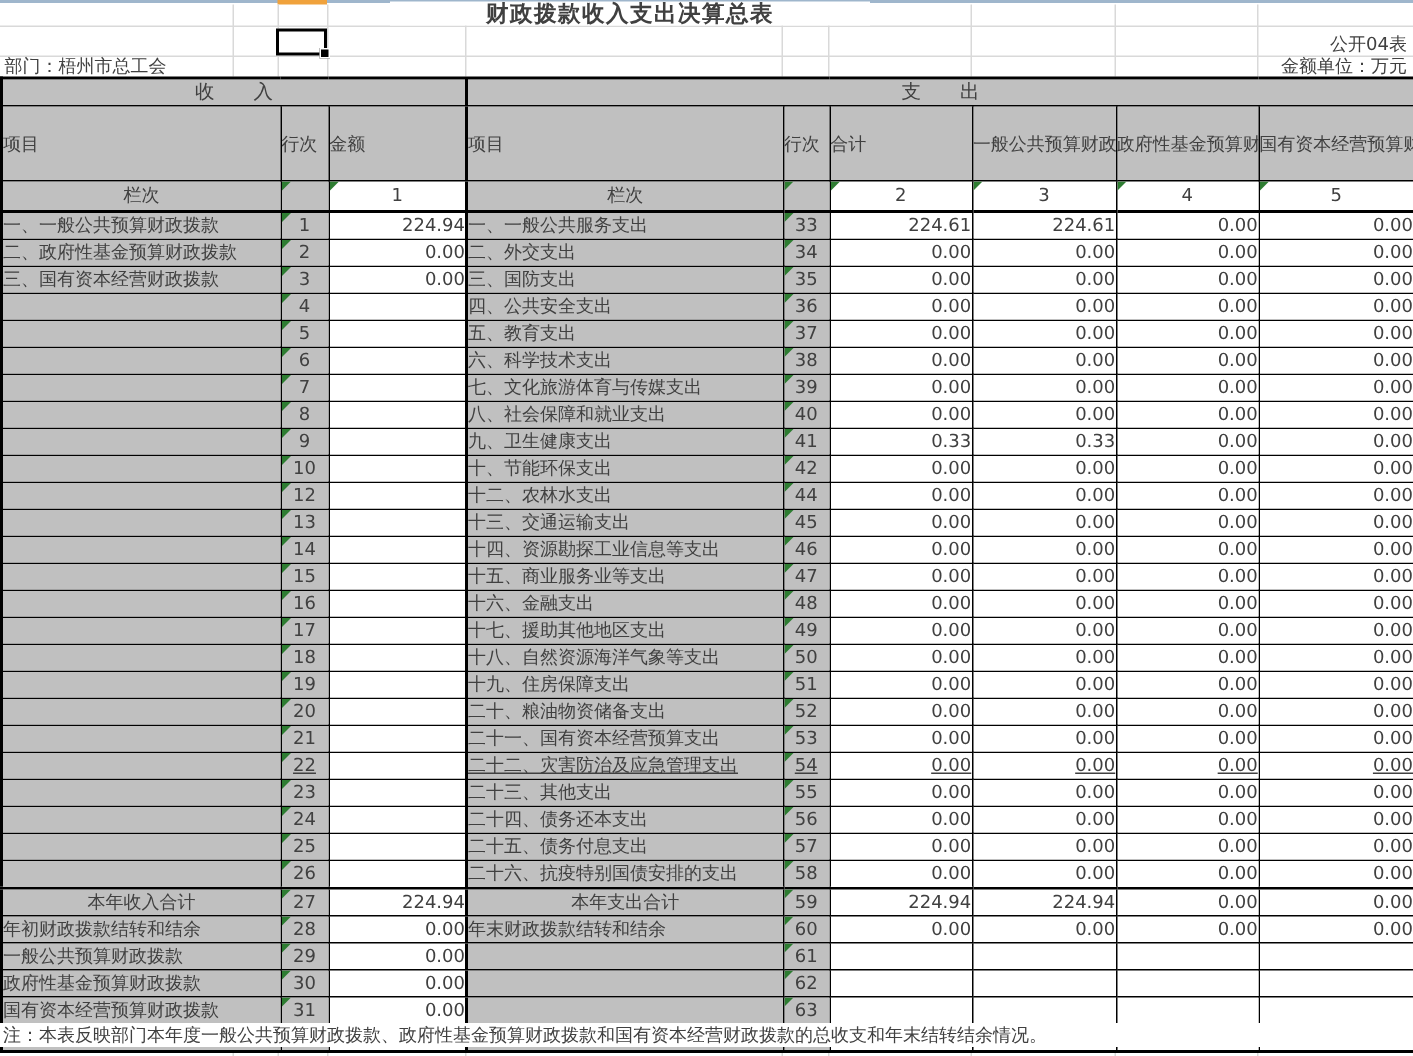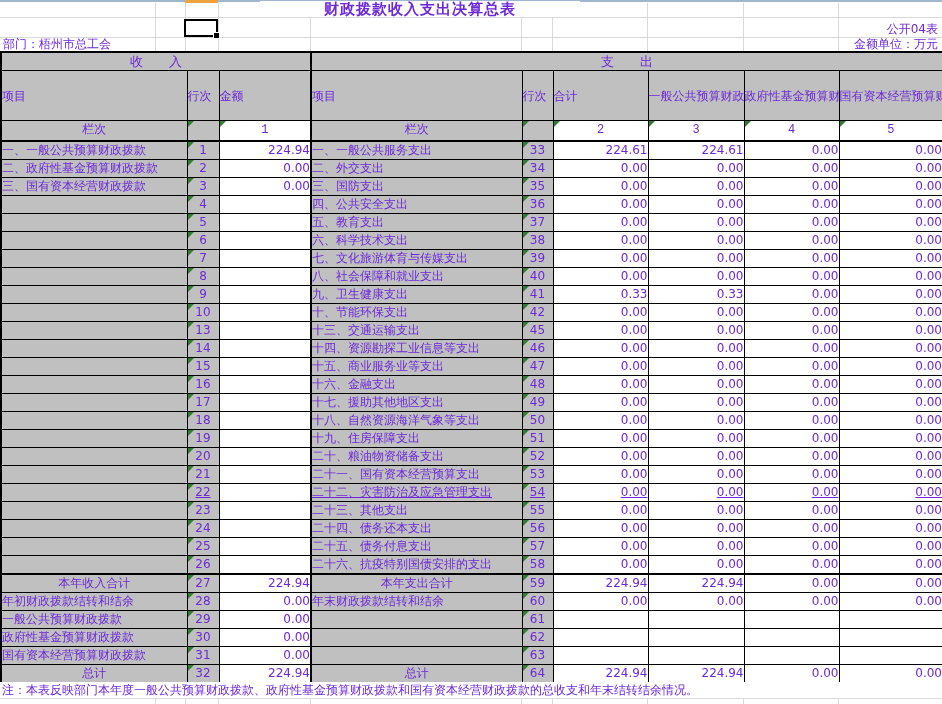--- a/index.html
+++ b/index.html
@@ -1,19 +1,19 @@
 <!DOCTYPE html>
 <html><head>
 <meta charset="utf-8">
 <style>
   html,body{margin:0;padding:0;background:#e9e9e9;}
   #screen{
     position:relative;width:942px;height:704px;background:#ffffff;
     font-family:"DejaVu Sans","Liberation Sans",sans-serif;
-    font-size:12px;color:#6d28d9;overflow:hidden;
+    font-size:12px;color:#404040;overflow:hidden;
   }
   
   .hdr-edge{position:absolute;top:0;left:0;width:942px;height:2px;background:#9fb6cc;}
   .hdr-edge-orange{position:absolute;top:0;left:185px;width:33px;height:3px;background:#f0a23c;}
   
   .vgrid{position:absolute;width:1px;background:#d9d9d9;}
   .hgrid{position:absolute;height:1px;background:#d9d9d9;}
   
   .title{position:absolute;top:1px;left:260px;width:320px;height:16px;line-height:16px;
          text-align:center;font-weight:bold;font-size:15px;letter-spacing:1px;background:#fff;}
@@ -24,21 +24,21 @@
   .selcell{position:absolute;top:19px;left:184px;width:30px;height:14px;border:2px solid #000;background:#fff;}
   .fillhandle{position:absolute;right:-4px;bottom:-4px;width:5px;height:5px;background:#000;border:1px solid #fff;}
   
   table.sheet{position:absolute;top:51px;left:0;width:942px;border-collapse:collapse;
               table-layout:fixed;border:2px solid #000;font-size:12px;}
   table.sheet td,table.sheet th{border:1px solid #000;overflow:hidden;white-space:nowrap;
               padding:0;height:17px;line-height:16px;font-weight:normal;}
   th.sec{background:#c0c0c0;font-weight:bold;border-bottom:2px solid #000;font-size:13px;}
   th.hd{background:#c0c0c0;text-align:left;}
   th.wrap{white-space:normal;line-height:14px;}
-  tr.lanci td,tr.lanci th{border-bottom:2px solid #000;font-family:Liberation Mono, monospace;}
+  tr.lanci td,tr.lanci th{border-bottom:2px solid #000;}
   .lbl{background:#c0c0c0;text-align:left;padding:0 2px;position:relative;}
   .rowno{background:#c0c0c0;text-align:center;position:relative;}
   .val{background:#fff;text-align:right;padding-right:4px;position:relative;}
   .cnum{background:#c0c0c0;text-align:center;position:relative;}
   .valnum{background:#fff;text-align:center;position:relative;}
   .total{font-weight:bold;text-align:center;}
   .indent{padding-left:16px;}
   .divider{border-left:2px solid #000 !important;}
   tr.thick-top td{border-top:2px solid #000;}
   .tri{position:absolute;top:0;left:0;width:0;height:0;
@@ -238,20 +238,31 @@
           <td class="val"></td>
           <td class="lbl  divider">十、节能环保支出</td>
           <td class="rowno"><span class="tri"></span>42</td>
           <td class="val">0.00</td>
           <td class="val">0.00</td>
           <td class="val">0.00</td>
           <td class="val">0.00</td>
         </tr>
         <tr style="height: 17px;">
           <td class="lbl"></td>
+          <td class="rowno"><span class="tri"></span>12</td>
+          <td class="val"></td>
+          <td class="lbl  divider">十二、农林水支出</td>
+          <td class="rowno"><span class="tri"></span>44</td>
+          <td class="val">0.00</td>
+          <td class="val">0.00</td>
+          <td class="val">0.00</td>
+          <td class="val">0.00</td>
+        </tr>
+        <tr style="height: 17px;">
+          <td class="lbl"></td>
           <td class="rowno"><span class="tri"></span>13</td>
           <td class="val"></td>
           <td class="lbl  divider">十三、交通运输支出</td>
           <td class="rowno"><span class="tri"></span>45</td>
           <td class="val">0.00</td>
           <td class="val">0.00</td>
           <td class="val">0.00</td>
           <td class="val">0.00</td>
         </tr>
         <tr style="height: 17px;">

